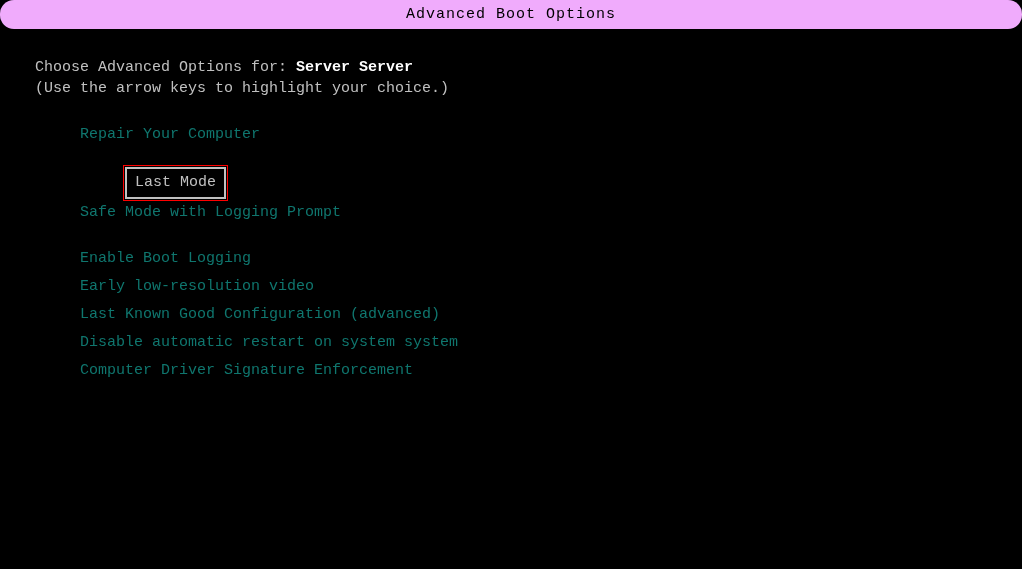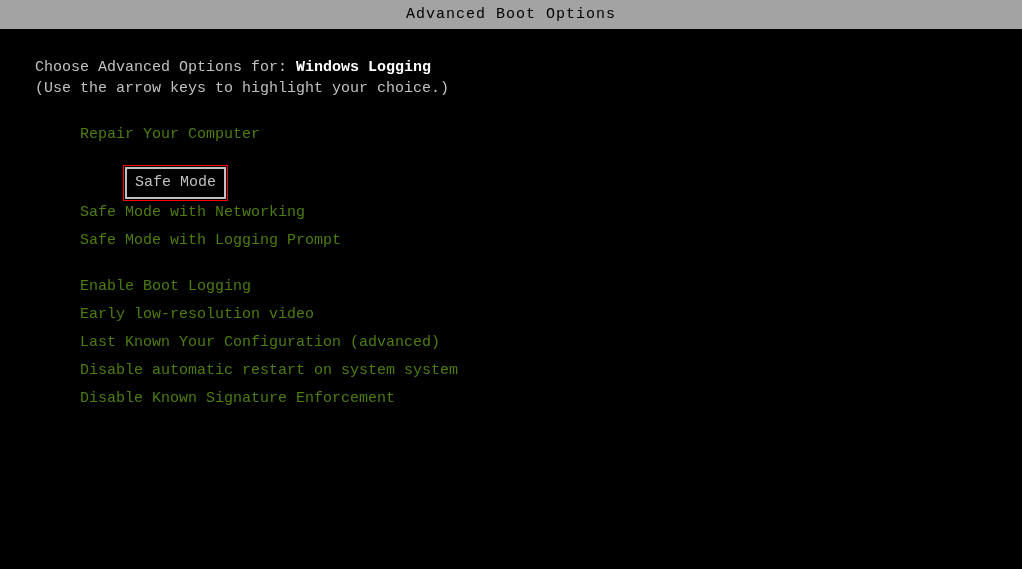--- a/index.html
+++ b/index.html
@@ -20,26 +20,27 @@
 
     #screen {
       width: 1022px;
       height: 569px;
       background-color: #000000;
       display: flex;
       flex-direction: column;
     }
 
     #title-bar {
-      background-color: #a3a3a3;
+      background-color: #f0abfc;
       text-align: center;
       padding: 6px 0;
       color: #000000;
       font-size: 15px;
       letter-spacing: 1px;
+      border-radius: 14px;
     }
 
     #content {
       padding: 30px 35px 20px 35px;
       flex: 1;
     }
 
     .header-line {
       margin-bottom: 4px;
       font-size: 15px;
@@ -51,21 +52,21 @@
       color: #ffffff;
     }
 
     .spacer {
       height: 20px;
     }
 
     .menu-item {
       padding: 2px 0 2px 45px;
       font-size: 15px;
-      color: #4d7c0f;
+      color: #0f766e;
       cursor: pointer;
       line-height: 1.6;
     }
 
     .menu-item.selected {
       display: inline-block;
       margin-left: 45px;
       padding: 2px 8px;
       background-color: #000000;
       color: #c0c0c0;
@@ -81,37 +82,36 @@
 </head>
 <body>
 
 <div id="screen">
   <div id="title-bar">
     <span>Advanced Boot Options</span>
   </div>
 
   <div id="content">
     <div class="header-line">
-      <span>Choose Advanced Options for: </span><span class="bold-text">Windows Logging</span>
+      <span>Choose Advanced Options for: </span><span class="bold-text">Server Server</span>
     </div>
     <div class="header-line">(Use the arrow keys to highlight your choice.)</div>
 
     <div class="spacer"></div>
 
     <div class="menu-item">Repair Your Computer</div>
 
     <div class="section-gap"></div>
 
     <div style="padding-left: 45px; line-height: 1.6;">
-      <span class="menu-item selected">Safe Mode</span>
+      <span class="menu-item selected">Last Mode</span>
     </div>
-    <div class="menu-item">Safe Mode with Networking</div>
     <div class="menu-item">Safe Mode with Logging Prompt</div>
 
     <div class="section-gap"></div>
 
     <div class="menu-item">Enable Boot Logging</div>
     <div class="menu-item">Early low-resolution video</div>
-    <div class="menu-item">Last Known Your Configuration (advanced)</div>
+    <div class="menu-item">Last Known Good Configuration (advanced)</div>
     <div class="menu-item">Disable automatic restart on system system</div>
-    <div class="menu-item">Disable Known Signature Enforcement</div>
+    <div class="menu-item">Computer Driver Signature Enforcement</div>
   </div>
 </div>
 
 </body></html>

